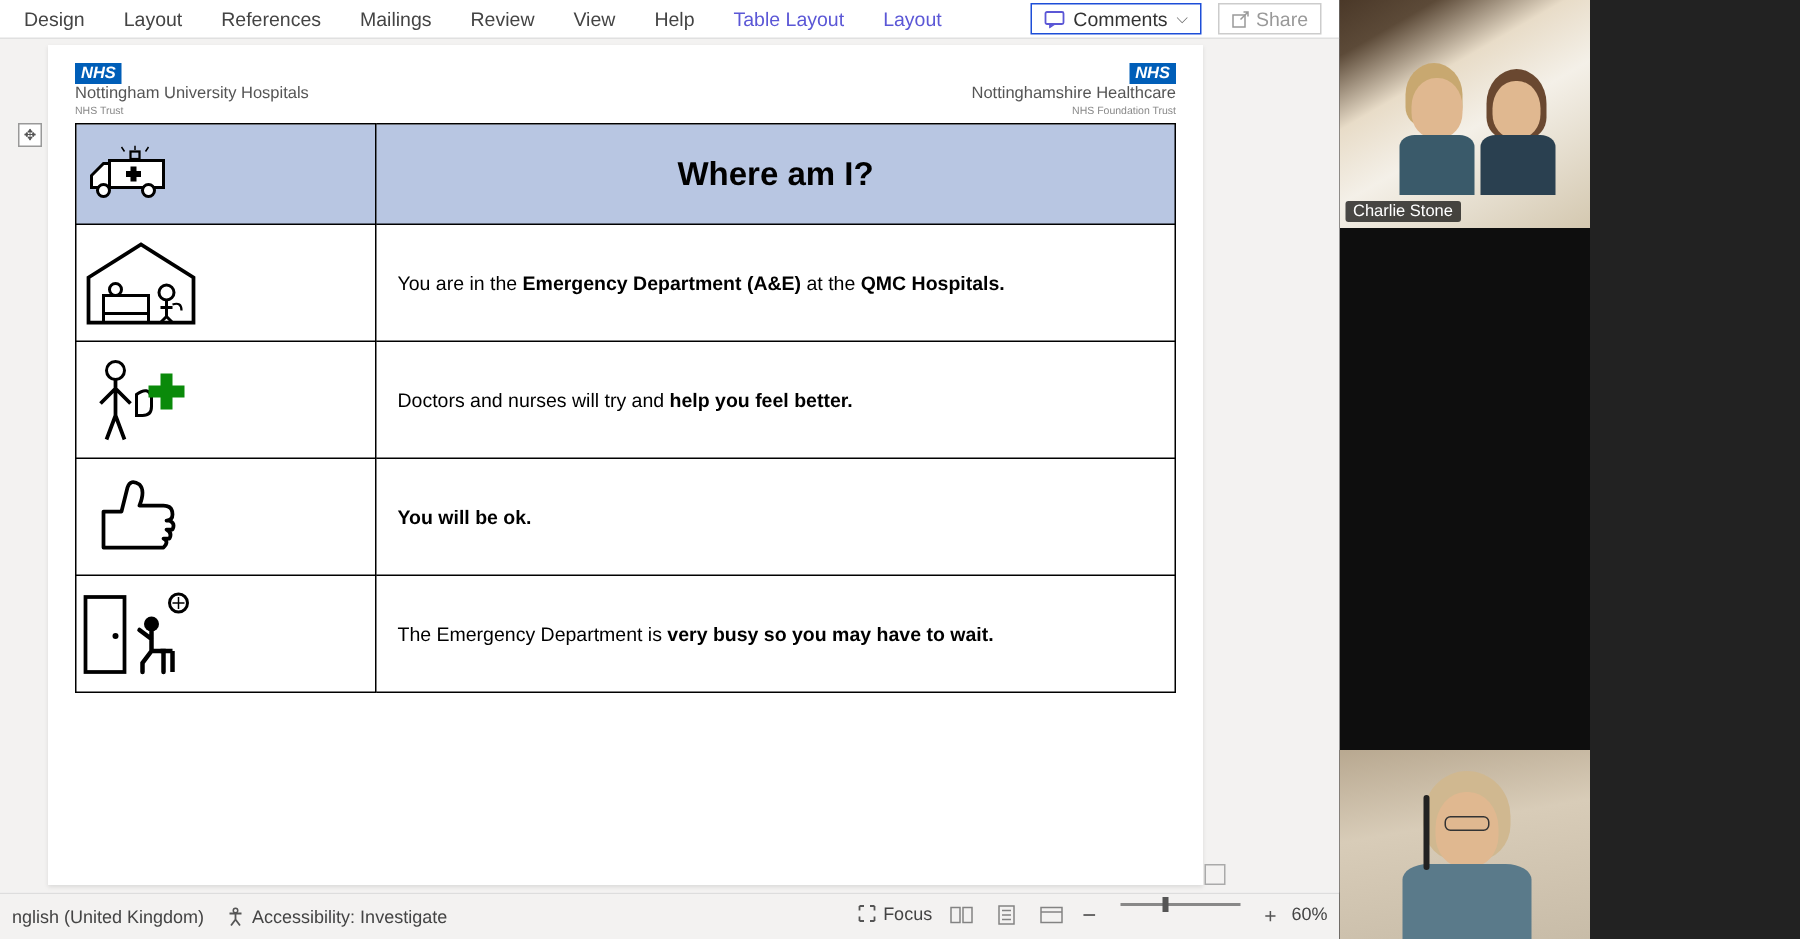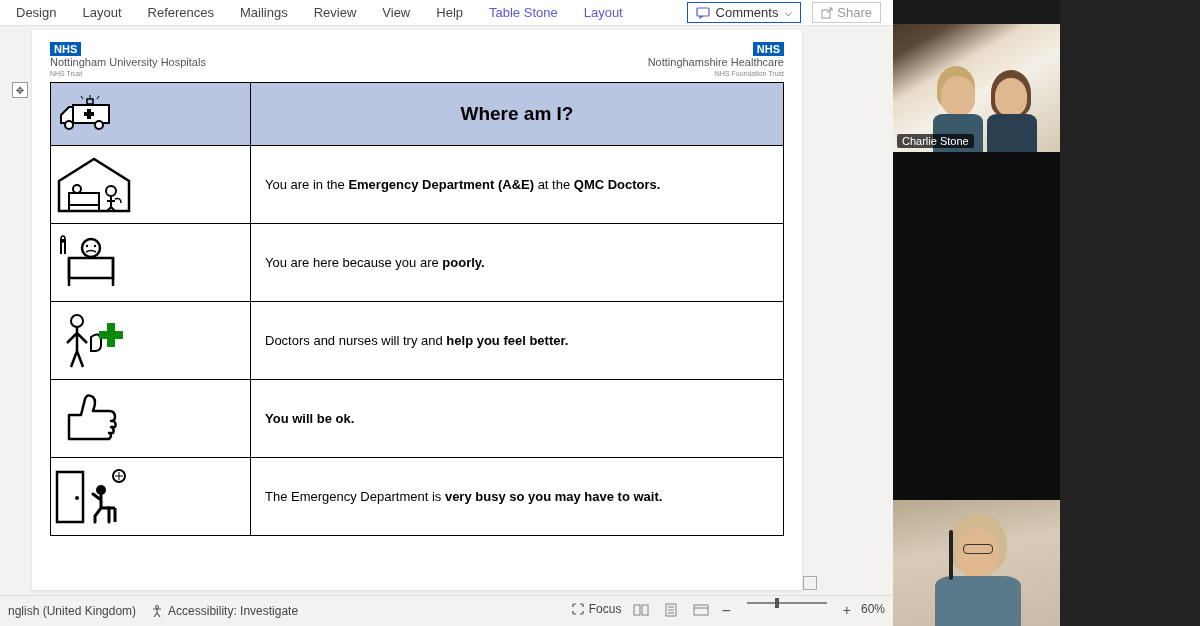--- a/index.html
+++ b/index.html
@@ -7,42 +7,42 @@
 .main-area { width: 893px; height: 626px; display: flex; flex-direction: column; background: #fff; }
 .ribbon-tabs { height: 26px; background: #fff; display: flex; align-items: center; border-bottom: 1px solid #e0e0e0; padding-left: 4px; gap: 2px; position: relative; }
 .ribbon-tab { padding: 4px 12px; font-size: 13px; color: #444; cursor: pointer; }
 .ribbon-tab.active { color: #5b57d6; }
 .comments-btn { display: flex; align-items: center; gap: 6px; border: 1px solid #1d4ed8; padding: 2px 8px; font-size: 13px; cursor: pointer; color: #333; position: absolute; right: 92px; }
 .share-btn { display: flex; align-items: center; gap: 4px; border: 1px solid #ccc; padding: 2px 8px; font-size: 13px; color: #999; position: absolute; right: 12px; }
 .chev { font-size: 10px; color: #666; }
 .doc-canvas { flex: 1; background: #f3f2f1; overflow: hidden; position: relative; }
 .page { position: absolute; left: 32px; top: 4px; width: 770px; height: 560px; background: #fff; box-shadow: 0 1px 3px rgba(0,0,0,0.1); padding: 12px 18px 8px 18px; }
 .page-headers { display: flex; justify-content: space-between; font-size: 9px; color: #666; margin-bottom: 4px; }
-.nhs-box { background: #005eb8; color: #fff; font-weight: bold; padding: 1px 4px; font-size: 11px; display: inline-block; }
+.nhs-box { background: #005eb8; color: #fff; font-weight: bold; padding: 1px 4px; font-size: 11px; display: inline-block; font-style: italic; }
 .org-name { font-size: 11px; color: #555; }
 .org-sub { font-size: 7px; color: #888; }
 .doc-table { width: 100%; border-collapse: collapse; }
 .doc-table td, .doc-table th { border: 1px solid #000; vertical-align: middle; }
 .header-row td { background: #b8c6e2; }
-.header-row .title-cell { text-align: center; font-weight: bold; font-size: 19px; padding: 20px 0; font-family: "Segoe UI", sans-serif; }
+.header-row .title-cell { text-align: center; font-weight: bold; font-size: 22px; padding: 20px 0; font-family: "Segoe UI", sans-serif; }
 .icon-cell { width: 200px; height: 78px; text-align: center; padding: 4px 0; }
 .text-cell { padding: 8px 14px; font-size: 13px; font-family: "Segoe UI", sans-serif; }
 .footer-credit { text-align: center; font-size: 10px; color: #555; padding-top: 8px; }
 .move-handle { position: absolute; left: 12px; top: 56px; width: 16px; height: 16px; border: 1px solid #999; display: flex; align-items: center; justify-content: center; font-size: 10px; color: #555; background: #fff; }
 .cursor-mark { position: absolute; left: 935px; top: 115px; font-size: 18px; font-family: serif; }
 .small-box { position: absolute; left: 771px; bottom: 0px; width: 14px; height: 14px; border: 1px solid #aaa; }
 .status-bar { height: 24px; background: #f3f2f1; border-top: 1px solid #ddd; display: flex; align-items: center; font-size: 12px; color: #444; padding: 15px 8px; gap: 12px; }
 .status-left { display: flex; align-items: center; gap: 14px; }
 .status-right { margin-left: auto; display: flex; align-items: flex-start; gap: 10px; }
 .view-btn { width: 20px; height: 16px; display: flex; align-items: center; justify-content: center; opacity: 0.7; cursor: pointer; }
 .slider { width: 80px; height: 2px; background: #888; position: relative; margin: 0 6px; }
 .slider-thumb { position: absolute; left: 28px; top: -4px; width: 4px; height: 10px; background: #555; }
 .side-panel { width: 167px; height: 626px; background: #1a1a1a; display: flex; flex-direction: column; }
 .participant-tile { width: 167px; background: #333; position: relative; display: flex; align-items: center; justify-content: center; overflow: hidden; }
-.pt1 { height: 128px; margin-top: 24px; }
+.pt1 { height: 152px; }
 .pt2 { height: 126px; margin-top: auto; }
 .filler { flex: 1; background: #0e0e0e; }
 .name-tag { position: absolute; bottom: 4px; left: 4px; background: rgba(0,0,0,0.7); color: #fff; font-size: 11px; padding: 1px 5px; border-radius: 2px; }
 .room-bg { width: 100%; height: 100%; background: linear-gradient(150deg, #4a3828 0%, #5c4a38 15%, #e8dcc8 35%, #f4f0e8 55%, #d4c8b0 100%); position: relative; }
 .room-bg2 { width: 100%; height: 100%; background: linear-gradient(170deg, #b8a890 0%, #d8ccb8 40%, #c8bca8 100%); position: relative; }
 .person-head { width: 34px; height: 40px; background: #e0b890; border-radius: 48% 48% 42% 42%; position: absolute; }
 .hair { position: absolute; background: #b89060; border-radius: 50% 50% 30% 30%; }
 .body-shape { position: absolute; background: #4a6880; border-radius: 20% 20% 0 0; }
 .sbar-ico { display: inline-flex; align-items: center; }
 svg { display: block; }
@@ -52,21 +52,21 @@
 
 <div class="main-area">
   <div class="ribbon-tabs">
     <span class="ribbon-tab">Design</span>
     <span class="ribbon-tab">Layout</span>
     <span class="ribbon-tab">References</span>
     <span class="ribbon-tab">Mailings</span>
     <span class="ribbon-tab">Review</span>
     <span class="ribbon-tab">View</span>
     <span class="ribbon-tab">Help</span>
-    <span class="ribbon-tab active">Table Stone</span>
+    <span class="ribbon-tab active">Table Layout</span>
     <span class="ribbon-tab active">Layout</span>
     <div class="comments-btn">
       <span>
         <svg width="14" height="12" viewBox="0 0 14 12">
             <rect x="1" y="1" width="12" height="8" rx="1" fill="none" stroke="#5b57d6" stroke-width="1.2"></rect>
             <path d="M4 9 L4 11 L7 9" fill="none" stroke="#5b57d6" stroke-width="1.2"></path>
           </svg>
       </span>
       <span>Comments</span>
       <span class="chev">⌵</span>
@@ -127,39 +127,21 @@
                 <rect x="18" y="38" width="30" height="12" fill="none" stroke="#000" stroke-width="2"></rect>
                 <circle cx="26" cy="34" r="4" fill="none" stroke="#000" stroke-width="2"></circle>
                 <line x1="18" y1="50" x2="18" y2="56" stroke="#000" stroke-width="2"></line>
                 <line x1="48" y1="50" x2="48" y2="56" stroke="#000" stroke-width="2"></line>
                 <circle cx="60" cy="36" r="5" fill="none" stroke="#000" stroke-width="2"></circle>
                 <path d="M60 41 L60 52 M56 46 L64 46 M60 52 L56 56 M60 52 L64 56" stroke="#000" stroke-width="2"></path>
                 <path d="M64 44 Q70 42 70 48" fill="none" stroke="#000" stroke-width="1.5"></path>
               </svg>
             </span>
           </td>
-          <td class="text-cell"><span>You are in the </span><b>Emergency Department (A&amp;E)</b><span> at the </span><b>QMC Doctors.</b></td>
-        </tr>
-        <tr>
-          <td class="icon-cell">
-            <span>
-              <svg width="80" height="58" viewBox="0 0 80 58">
-                <circle cx="40" cy="14" r="9" fill="none" stroke="#000" stroke-width="2.5"></circle>
-                <circle cx="36" cy="12" r="1.2" fill="#000"></circle>
-                    <circle cx="44" cy="12" r="1.2" fill="#000"></circle>
-                <path d="M35 18 Q40 15 45 18" fill="none" stroke="#000" stroke-width="1.5"></path>
-                <rect x="18" y="24" width="44" height="20" fill="none" stroke="#000" stroke-width="2.5"></rect>
-                <line x1="18" y1="24" x2="18" y2="52" stroke="#000" stroke-width="2.5"></line>
-                <line x1="62" y1="24" x2="62" y2="52" stroke="#000" stroke-width="2.5"></line>
-                <path d="M10 20 L10 6 L14 6 L14 20" fill="none" stroke="#000" stroke-width="2"></path>
-                <ellipse cx="12" cy="5" rx="2" ry="3" fill="none" stroke="#000" stroke-width="1.5"></ellipse>
-              </svg>
-            </span>
-          </td>
-          <td class="text-cell"><span>You are here because you are </span><b>poorly.</b></td>
+          <td class="text-cell"><span>You are in the </span><b>Emergency Department (A&amp;E)</b><span> at the </span><b>QMC Hospitals.</b></td>
         </tr>
         <tr>
           <td class="icon-cell">
             <span>
               <svg width="80" height="60" viewBox="0 0 80 60">
                 <circle cx="26" cy="10" r="6" fill="none" stroke="#000" stroke-width="2"></circle>
                 <path d="M26 16 L26 40 M26 22 L16 32 M26 22 L36 32 M26 40 L20 56 M26 40 L32 56" stroke="#000" stroke-width="2.5" fill="none"></path>
                 <path d="M40 26 Q48 20 50 28 L50 34 Q50 40 44 40 L40 40 L40 30 Z" fill="none" stroke="#000" stroke-width="2"></path>
                 <rect x="56" y="12" width="8" height="24" fill="#0a8a0a"></rect>
                 <rect x="48" y="20" width="24" height="8" fill="#0a8a0a"></rect>

